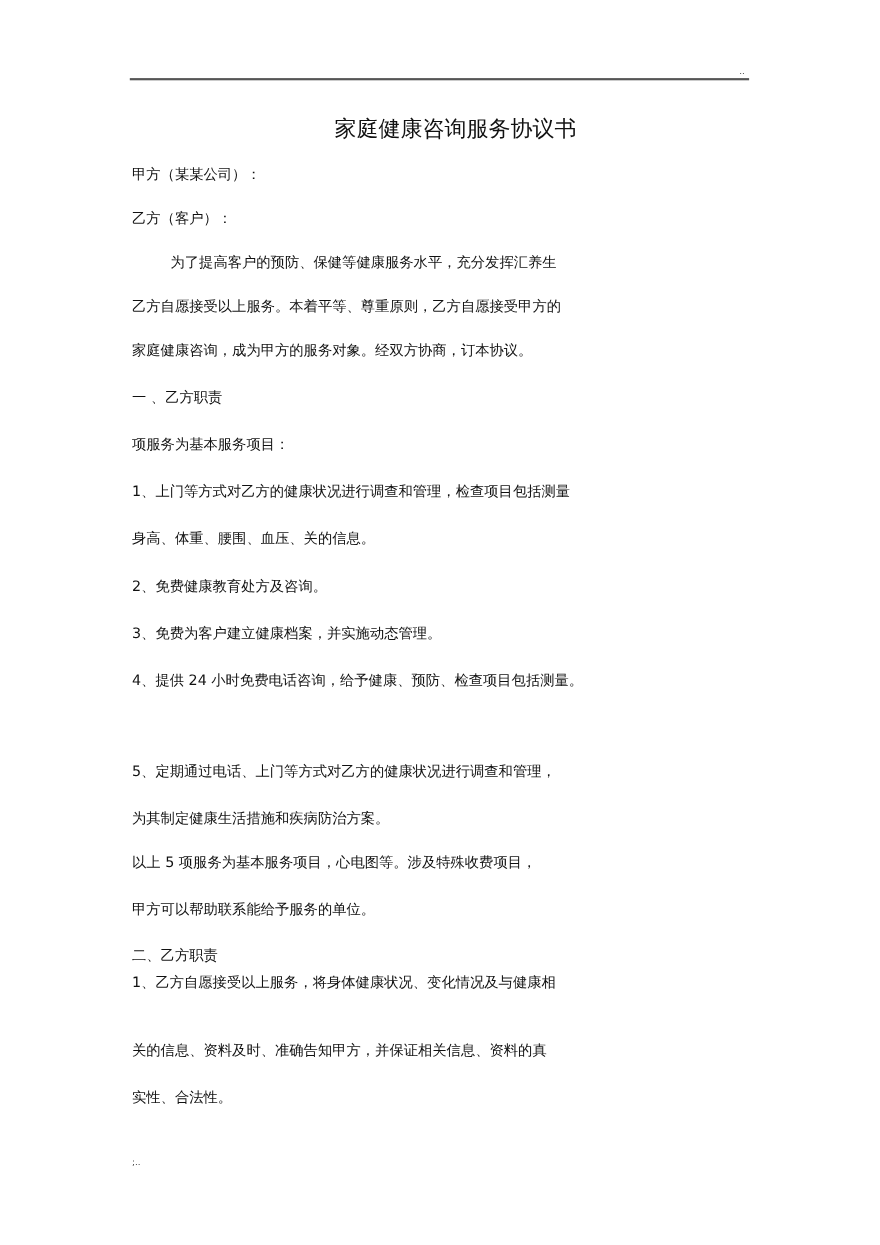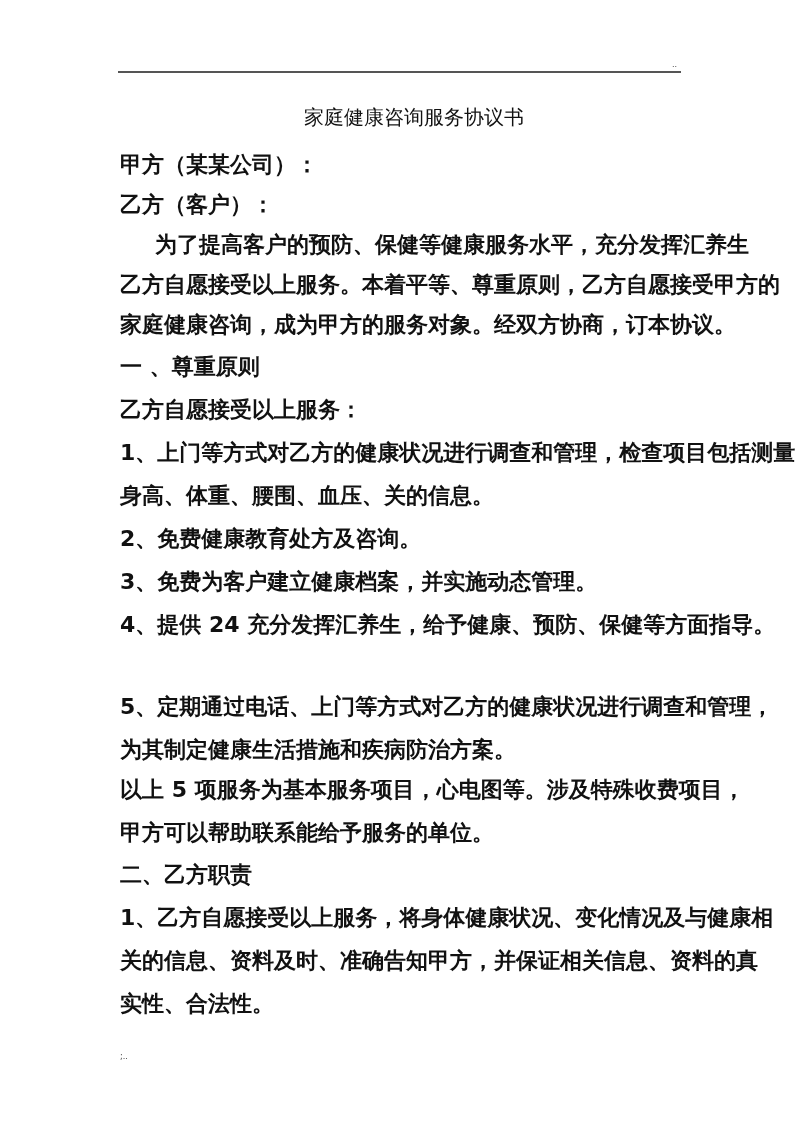--- a/index.html
+++ b/index.html
@@ -4,57 +4,57 @@
 <style>
   html, body { margin: 0; padding: 0; background: #ffffff; }
   body { width: 800px; height: 1132px; position: relative; overflow: hidden;
          font-family: "DejaVu Serif", "Liberation Serif", serif; color: #111; }
   .header-rule { position: absolute; left: 118px; top: 71px; width: 563px; height: 0;
                  border-top: 2px solid #555; }
   .header-mark { position: absolute; left: 672px; top: 60px; font-size: 8px; color: #444;
                  font-family: "DejaVu Sans", sans-serif; }
   .title { position: absolute; left: 14px; width: 800px; top: 104px; text-align: center;
            font-size: 20px; letter-spacing: 0px; font-weight: normal; }
-  .line { position: absolute; left: 120px; font-size: 22px; white-space: nowrap; font-weight: bold; }
+  .line { position: absolute; left: 120px; font-size: 13px; white-space: nowrap; }
   .num { font-family: "DejaVu Sans", sans-serif; }
   .footer-mark { position: absolute; left: 120px; top: 1052px; font-size: 8px; color: #444;
                  font-family: "DejaVu Sans", sans-serif; }
 </style>
 </head>
 <body>
 
 <div class="header-rule"></div>
 <div class="header-mark">..</div>
 
 <div class="title">家庭健康咨询服务协议书</div>
 
 <div class="line" style="top:150px">甲方（某某公司）：</div>
 <div class="line" style="top:190px">乙方（客户）：</div>
 
 <div class="line" style="top:230px; left:155px">为了提高客户的预防、保健等健康服务水平，充分发挥汇养生</div>
 <div class="line" style="top:270px">乙方自愿接受以上服务。本着平等、尊重原则，乙方自愿接受甲方的</div>
 <div class="line" style="top:310px">家庭健康咨询，成为甲方的服务对象。经双方协商，订本协议。</div>
 
-<div class="line" style="top:352px">一 、尊重原则</div>
-<div class="line" style="top:395px">乙方自愿接受以上服务：</div>
+<div class="line" style="top:352px">一 、乙方职责</div>
+<div class="line" style="top:395px">项服务为基本服务项目：</div>
 
 <div class="line" style="top:438px"><span class="num">1</span><span>、上门等方式对乙方的健康状况进行调查和管理，检查项目包括测量</span></div>
 <div class="line" style="top:481px">身高、体重、腰围、血压、关的信息。</div>
 
 <div class="line" style="top:524px"><span class="num">2</span><span>、免费健康教育处方及咨询。</span></div>
 
 <div class="line" style="top:567px"><span class="num">3</span><span>、免费为客户建立健康档案，并实施动态管理。</span></div>
 
-<div class="line" style="top:610px"><span class="num">4</span><span>、提供 </span><span class="num">24</span><span> 充分发挥汇养生，给予健康、预防、保健等方面指导。</span></div>
+<div class="line" style="top:610px"><span class="num">4</span><span>、提供 </span><span class="num">24</span><span> 小时免费电话咨询，给予健康、预防、检查项目包括测量。</span></div>
 
 <div class="line" style="top:692px"><span class="num">5</span><span>、定期通过电话、上门等方式对乙方的健康状况进行调查和管理，</span></div>
 <div class="line" style="top:735px">为其制定健康生活措施和疾病防治方案。</div>
 
 <div class="line" style="top:775px"><span>以上 </span><span class="num">5</span><span> 项服务为基本服务项目，心电图等。涉及特殊收费项目，</span></div>
 <div class="line" style="top:818px">甲方可以帮助联系能给予服务的单位。</div>
 
 <div class="line" style="top:860px">二、乙方职责</div>
 
-<div class="line" style="top:903px"><span class="num">1</span><span>、乙方自愿接受以上服务，将身体健康状况、变化情况及与健康相</span></div>
+<div class="line" style="top:884px"><span class="num">1</span><span>、乙方自愿接受以上服务，将身体健康状况、变化情况及与健康相</span></div>
 <div class="line" style="top:946px">关的信息、资料及时、准确告知甲方，并保证相关信息、资料的真</div>
 <div class="line" style="top:989px">实性、合法性。</div>
 
 <div class="footer-mark">;..</div>
 
 </body></html>

